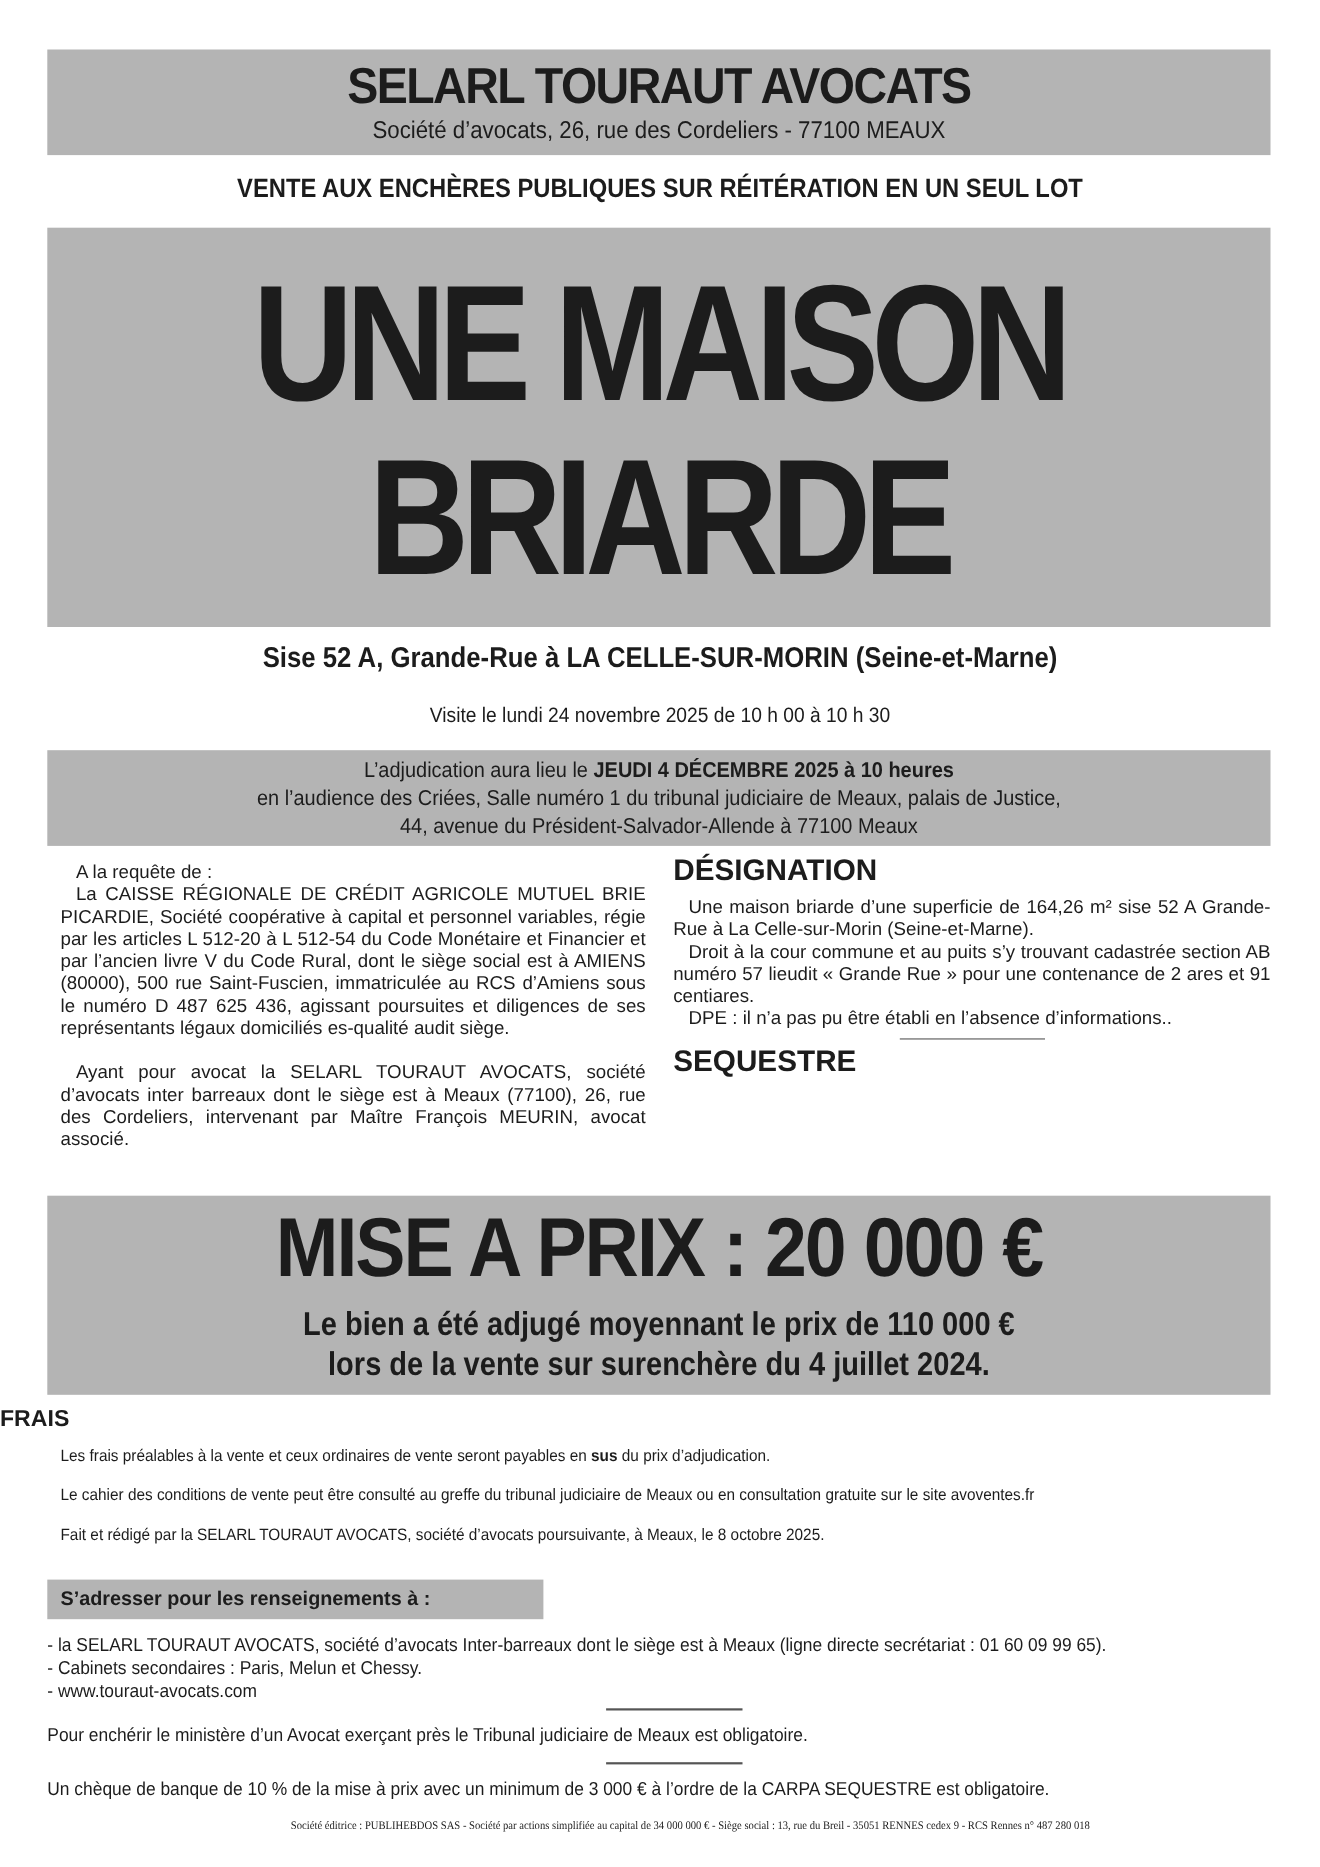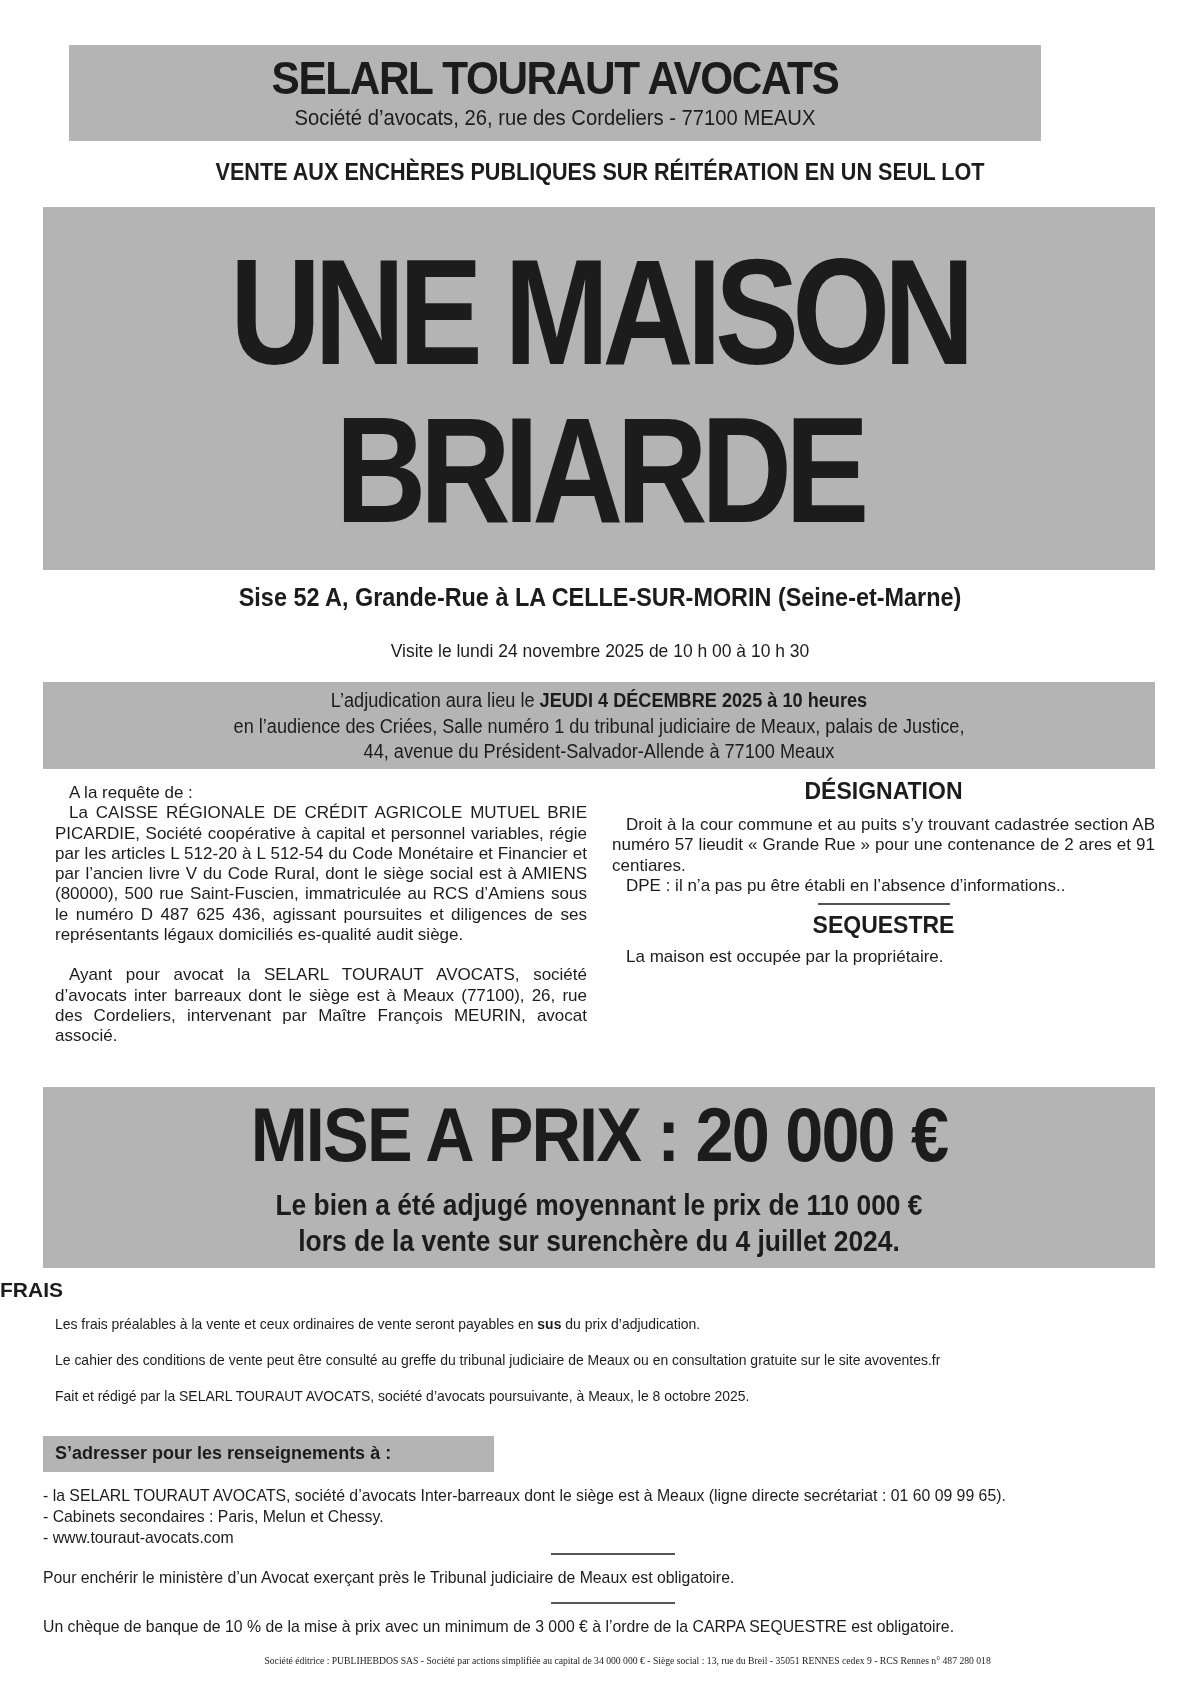--- a/index.html
+++ b/index.html
@@ -1,21 +1,21 @@
 <!DOCTYPE html>
 <html><head>
   <meta charset="utf-8">
   <style>
     html, body { margin: 0; padding: 0; background: #ffffff; }
     body { width: 1200px; height: 1697px; position: relative; overflow: hidden; color: #1c1c1c; font-family: "Liberation Sans", sans-serif; }
     .gray { background: #b4b4b4; position: absolute; }
     .abs { position: absolute; }
 
     
-    #header-box { left: 43px; top: 45px; width: 972px; height: 96px; margin-left: 26px; }
+    #header-box { left: 43px; top: 45px; width: 1112px; height: 96px; }
     #firm-name { position: absolute; left: 0; right: 0; top: 6px; font-size: 46px; font-weight: bold; letter-spacing: -1.5px; text-align: center; transform: scaleX(0.92); }
     #firm-address { position: absolute; left: 0; right: 0; top: 60px; font-size: 22px; text-align: center; transform: scaleX(0.92); }
 
     #sale-type { left: 0; right: 0; top: 158px; font-size: 24px; font-weight: bold; text-align: center; transform: scaleX(0.9); }
 
     
     #title-box { left: 43px; top: 207px; width: 1112px; height: 363px; }
     .title-line { position: absolute; left: 0; right: 0; text-align: center; font-weight: bold; font-size: 150px; line-height: 150px; letter-spacing: -8px; transform: scaleX(0.84); color: #1c1c1c; }
     #title-line-1 { top: 30px; }
     #title-line-2 { top: 188px; }
@@ -29,21 +29,21 @@
     #adj-line-1 { top: 6px; }
     #adj-line-2 { top: 32px; }
     #adj-line-3 { top: 57px; }
 
     
     .col { position: absolute; font-size: 17px; line-height: 20.3px; text-align: justify; }
     #left-col { left: 55px; top: 783px; width: 532px; }
     #right-col { left: 612px; top: 783px; width: 543px; }
     .para-indent { text-indent: 14px; margin: 0; }
     .gap { height: 20px; }
-    .section-heading { font-size: 23px; font-weight: bold; text-align: center; margin: 0; line-height: 28px; }
+    .section-heading { font-size: 27px; font-weight: bold; text-align: left; margin: 0; line-height: 28px; }
     .rule-short { width: 132px; height: 1.5px; background: #555; margin: 7px auto 6px auto; }
 
     
     #price-box { left: 43px; top: 1087px; width: 1112px; height: 181px; }
     #price-title { position: absolute; left: 0; right: 0; top: 4px; text-align: center; font-size: 76px; font-weight: bold; letter-spacing: -2px; transform: scaleX(0.9); }
     .price-sub { position: absolute; left: 0; right: 0; text-align: center; font-size: 30px; font-weight: bold; transform: scaleX(0.88); line-height: 36px; }
     #price-sub-1 { top: 100px; }
     #price-sub-2 { top: 136px; }
 
     #frais-title { left: 0; right: 0; top: 1278px; font-size: 21px; font-weight: bold; }
@@ -96,25 +96,25 @@
 
 <div id="left-col" class="col">
   <p class="para-indent">A la requête de :</p>
   <p class="para-indent">La CAISSE RÉGIONALE DE CRÉDIT AGRICOLE MUTUEL BRIE PICARDIE, Société coopérative à capital et personnel variables, régie par les articles L 512-20 à L 512-54 du Code Monétaire et Financier et par l’ancien livre V du Code Rural, dont le siège social est à AMIENS (80000), 500 rue Saint-Fuscien, immatriculée au RCS d’Amiens sous le numéro D 487 625 436, agissant poursuites et diligences de ses représentants légaux domiciliés es-qualité audit siège.</p>
   <div class="gap"></div>
   <p class="para-indent">Ayant pour avocat la SELARL TOURAUT AVOCATS, société d’avocats inter barreaux dont le siège est à Meaux (77100), 26, rue des Cordeliers, intervenant par Maître François MEURIN, avocat associé.</p>
 </div>
 
 <div id="right-col" class="col">
   <p class="section-heading" style="margin-top:-6px;margin-bottom:10px;">DÉSIGNATION</p>
+  <p class="para-indent">Une maison briarde d’une superficie de 164,26 m² sise 52 A Grande-Rue à La Celle-sur-Morin (Seine-et-Marne).</p>
   <p class="para-indent">Droit à la cour commune et au puits s’y trouvant cadastrée section AB numéro 57 lieudit « Grande Rue » pour une contenance de 2 ares et 91 centiares.</p>
   <p class="para-indent">DPE : il n’a pas pu être établi en l’absence d’informations..</p>
   <div class="rule-short"></div>
   <p class="section-heading" style="margin-bottom:8px;">SEQUESTRE</p>
-  <p class="para-indent">La maison est occupée par la propriétaire.</p>
 </div>
 
 <div id="price-box" class="gray">
   <div id="price-title">MISE A PRIX : 20 000 €</div>
   <div id="price-sub-1" class="price-sub">Le bien a été adjugé moyennant le prix de 110 000 €</div>
   <div id="price-sub-2" class="price-sub">lors de la vente sur surenchère du 4 juillet 2024.</div>
 </div>
 
 <div id="frais-title" class="abs">FRAIS</div>
 <div id="frais-1" class="frais-line"><span>Les frais préalables à la vente et ceux ordinaires de vente seront payables en </span><b>sus</b><span> du prix d’adjudication.</span></div>

